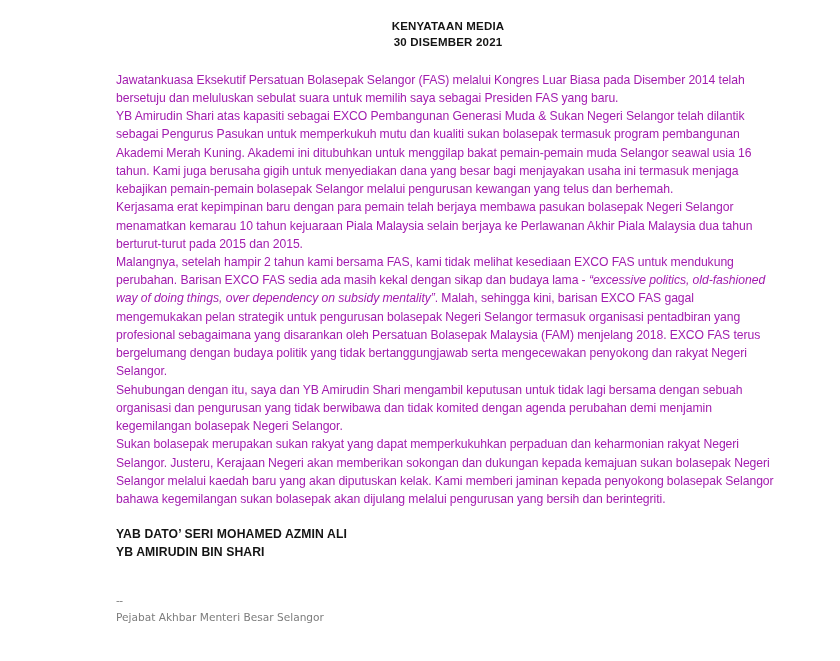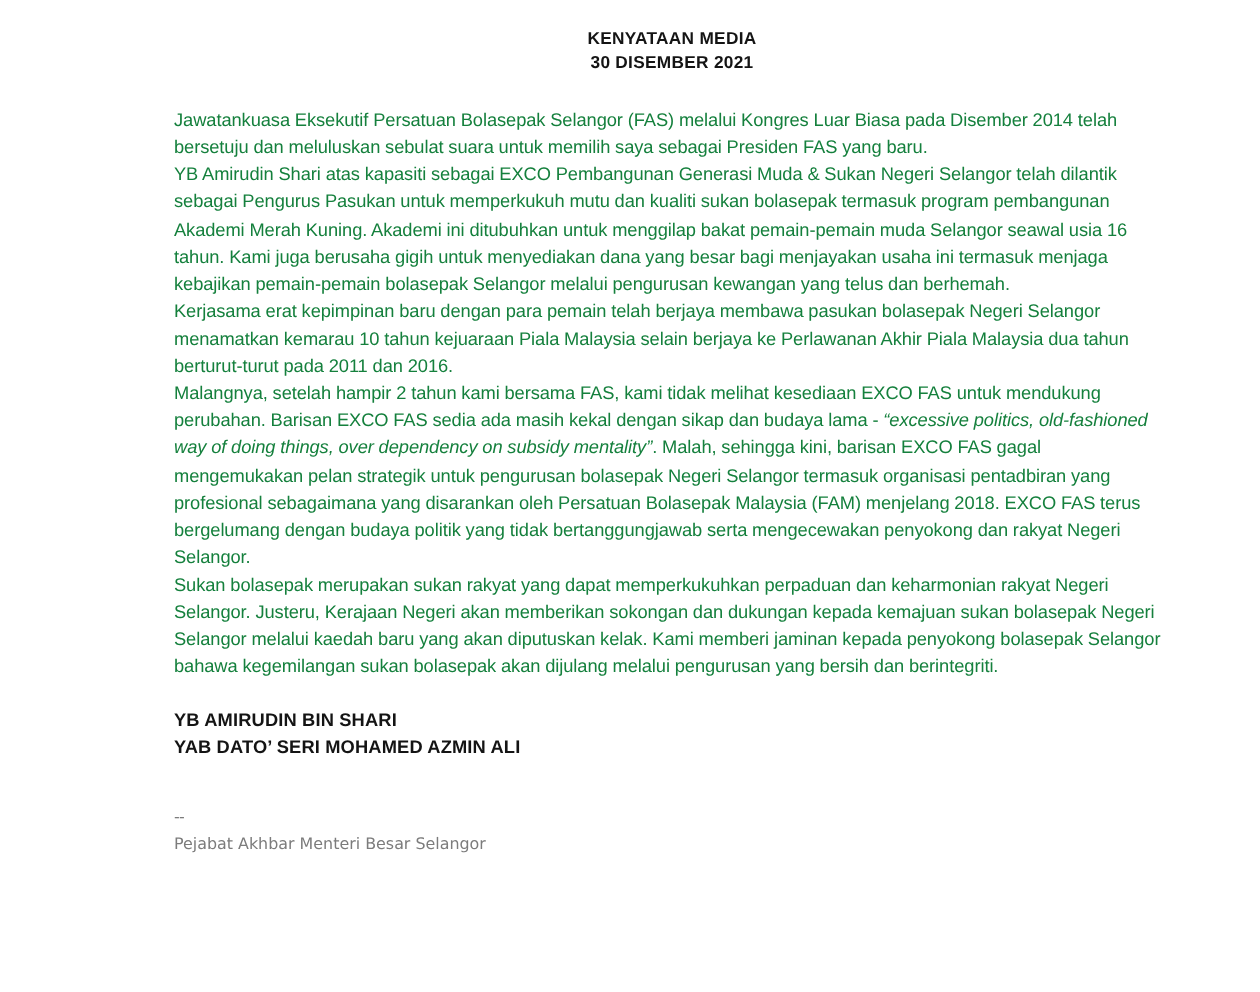--- a/index.html
+++ b/index.html
@@ -28,21 +28,21 @@
     font-size: 11.5px;
     color: #141414;
     line-height: 1.42;
     letter-spacing: 0.2px;
   }
   .header-line { display: block; }
   .spacer-after-header { height: 20px; }
   .prose {
     font-size: 12.2px;
     line-height: 1.495;
-    color: #15803d;
+    color: #a21caf;
     text-align: left;
     letter-spacing: -0.05px;
     word-spacing: -0.1px;
   }
   .prose p {
     margin: 0;
   }
   .prose em {
     font-style: italic;
   }
@@ -76,28 +76,29 @@
     <div class="header-block">
       <span class="header-line">KENYATAAN MEDIA</span>
       <span class="header-line">30 DISEMBER 2021</span>
     </div>
 
     <div class="spacer-after-header"></div>
 
     <div class="prose">
       <p>Jawatankuasa Eksekutif Persatuan Bolasepak Selangor (FAS) melalui Kongres Luar Biasa pada Disember 2014 telah bersetuju dan meluluskan sebulat suara untuk memilih saya sebagai Presiden FAS yang baru.</p>
       <p>YB Amirudin Shari atas kapasiti sebagai EXCO Pembangunan Generasi Muda &amp; Sukan Negeri Selangor telah dilantik sebagai Pengurus Pasukan untuk memperkukuh mutu dan kualiti sukan bolasepak termasuk program pembangunan Akademi Merah Kuning. Akademi ini ditubuhkan untuk menggilap bakat pemain-pemain muda Selangor seawal usia 16 tahun. Kami juga berusaha gigih untuk menyediakan dana yang besar bagi menjayakan usaha ini termasuk menjaga kebajikan pemain-pemain bolasepak Selangor melalui pengurusan kewangan yang telus dan berhemah.</p>
-      <p>Kerjasama erat kepimpinan baru dengan para pemain telah berjaya membawa pasukan bolasepak Negeri Selangor menamatkan kemarau 10 tahun kejuaraan Piala Malaysia selain berjaya ke Perlawanan Akhir Piala Malaysia dua tahun berturut-turut pada 2011 dan 2016.</p>
+      <p>Kerjasama erat kepimpinan baru dengan para pemain telah berjaya membawa pasukan bolasepak Negeri Selangor menamatkan kemarau 10 tahun kejuaraan Piala Malaysia selain berjaya ke Perlawanan Akhir Piala Malaysia dua tahun berturut-turut pada 2015 dan 2015.</p>
       <p><span>Malangnya, setelah hampir 2 tahun kami bersama FAS, kami tidak melihat kesediaan EXCO FAS untuk mendukung perubahan. Barisan EXCO FAS sedia ada masih kekal dengan sikap dan budaya lama - </span><em>“excessive politics, old-fashioned way of doing things, over dependency on subsidy mentality”</em><span>. Malah, sehingga kini, barisan EXCO FAS gagal mengemukakan pelan strategik untuk pengurusan bolasepak Negeri Selangor termasuk organisasi pentadbiran yang profesional sebagaimana yang disarankan oleh Persatuan Bolasepak Malaysia (FAM) menjelang 2018. EXCO FAS terus bergelumang dengan budaya politik yang tidak bertanggungjawab serta mengecewakan penyokong dan rakyat Negeri Selangor.</span></p>
+      <p>Sehubungan dengan itu, saya dan YB Amirudin Shari mengambil keputusan untuk tidak lagi bersama dengan sebuah organisasi dan pengurusan yang tidak berwibawa dan tidak komited dengan agenda perubahan demi menjamin kegemilangan bolasepak Negeri Selangor.</p>
       <p>Sukan bolasepak merupakan sukan rakyat yang dapat memperkukuhkan perpaduan dan keharmonian rakyat Negeri Selangor. Justeru, Kerajaan Negeri akan memberikan sokongan dan dukungan kepada kemajuan sukan bolasepak Negeri Selangor melalui kaedah baru yang akan diputuskan kelak. Kami memberi jaminan kepada penyokong bolasepak Selangor bahawa kegemilangan sukan bolasepak akan dijulang melalui pengurusan yang bersih dan berintegriti.</p>
     </div>
 
     <div class="sig-block">
+      <span class="sig-line">YAB DATO’ SERI MOHAMED AZMIN ALI</span>
       <span class="sig-line">YB AMIRUDIN BIN SHARI</span>
-      <span class="sig-line">YAB DATO’ SERI MOHAMED AZMIN ALI</span>
     </div>
 
     <div class="footer-block">
       <span class="footer-line footer-dashes">--</span>
       <span class="footer-line">Pejabat Akhbar Menteri Besar Selangor</span>
 
     </div>
 
   </div>
 </div>

